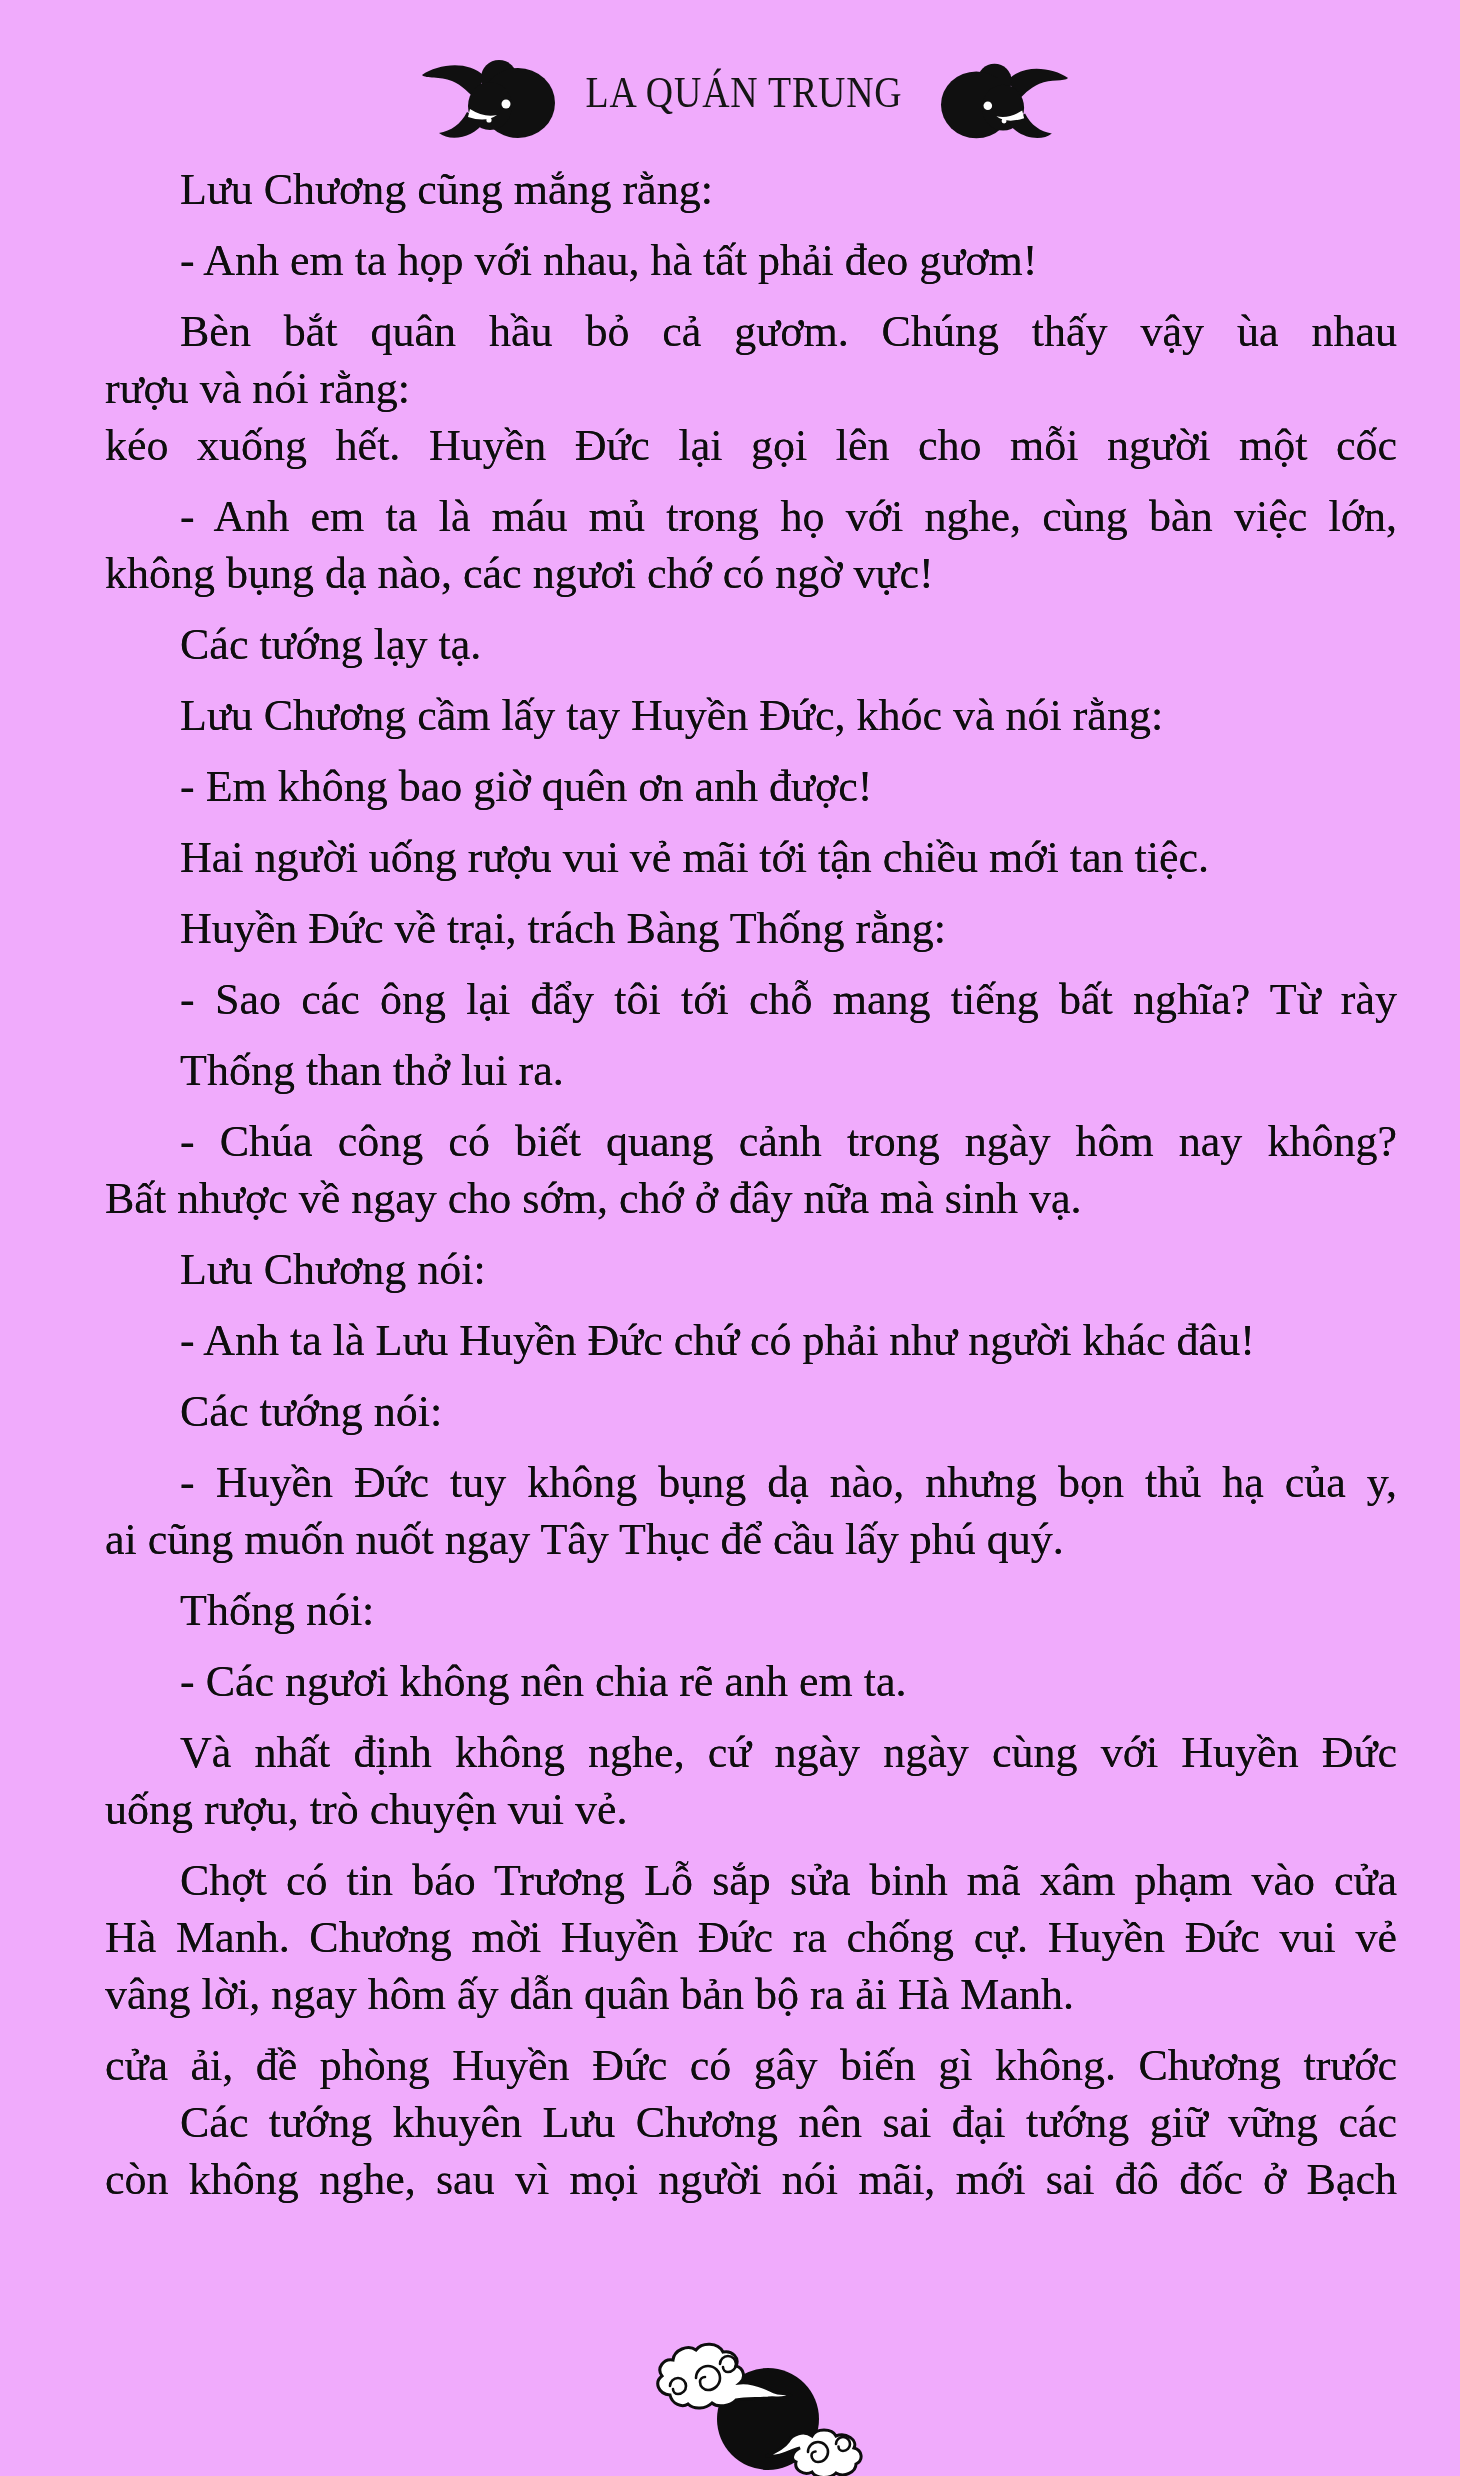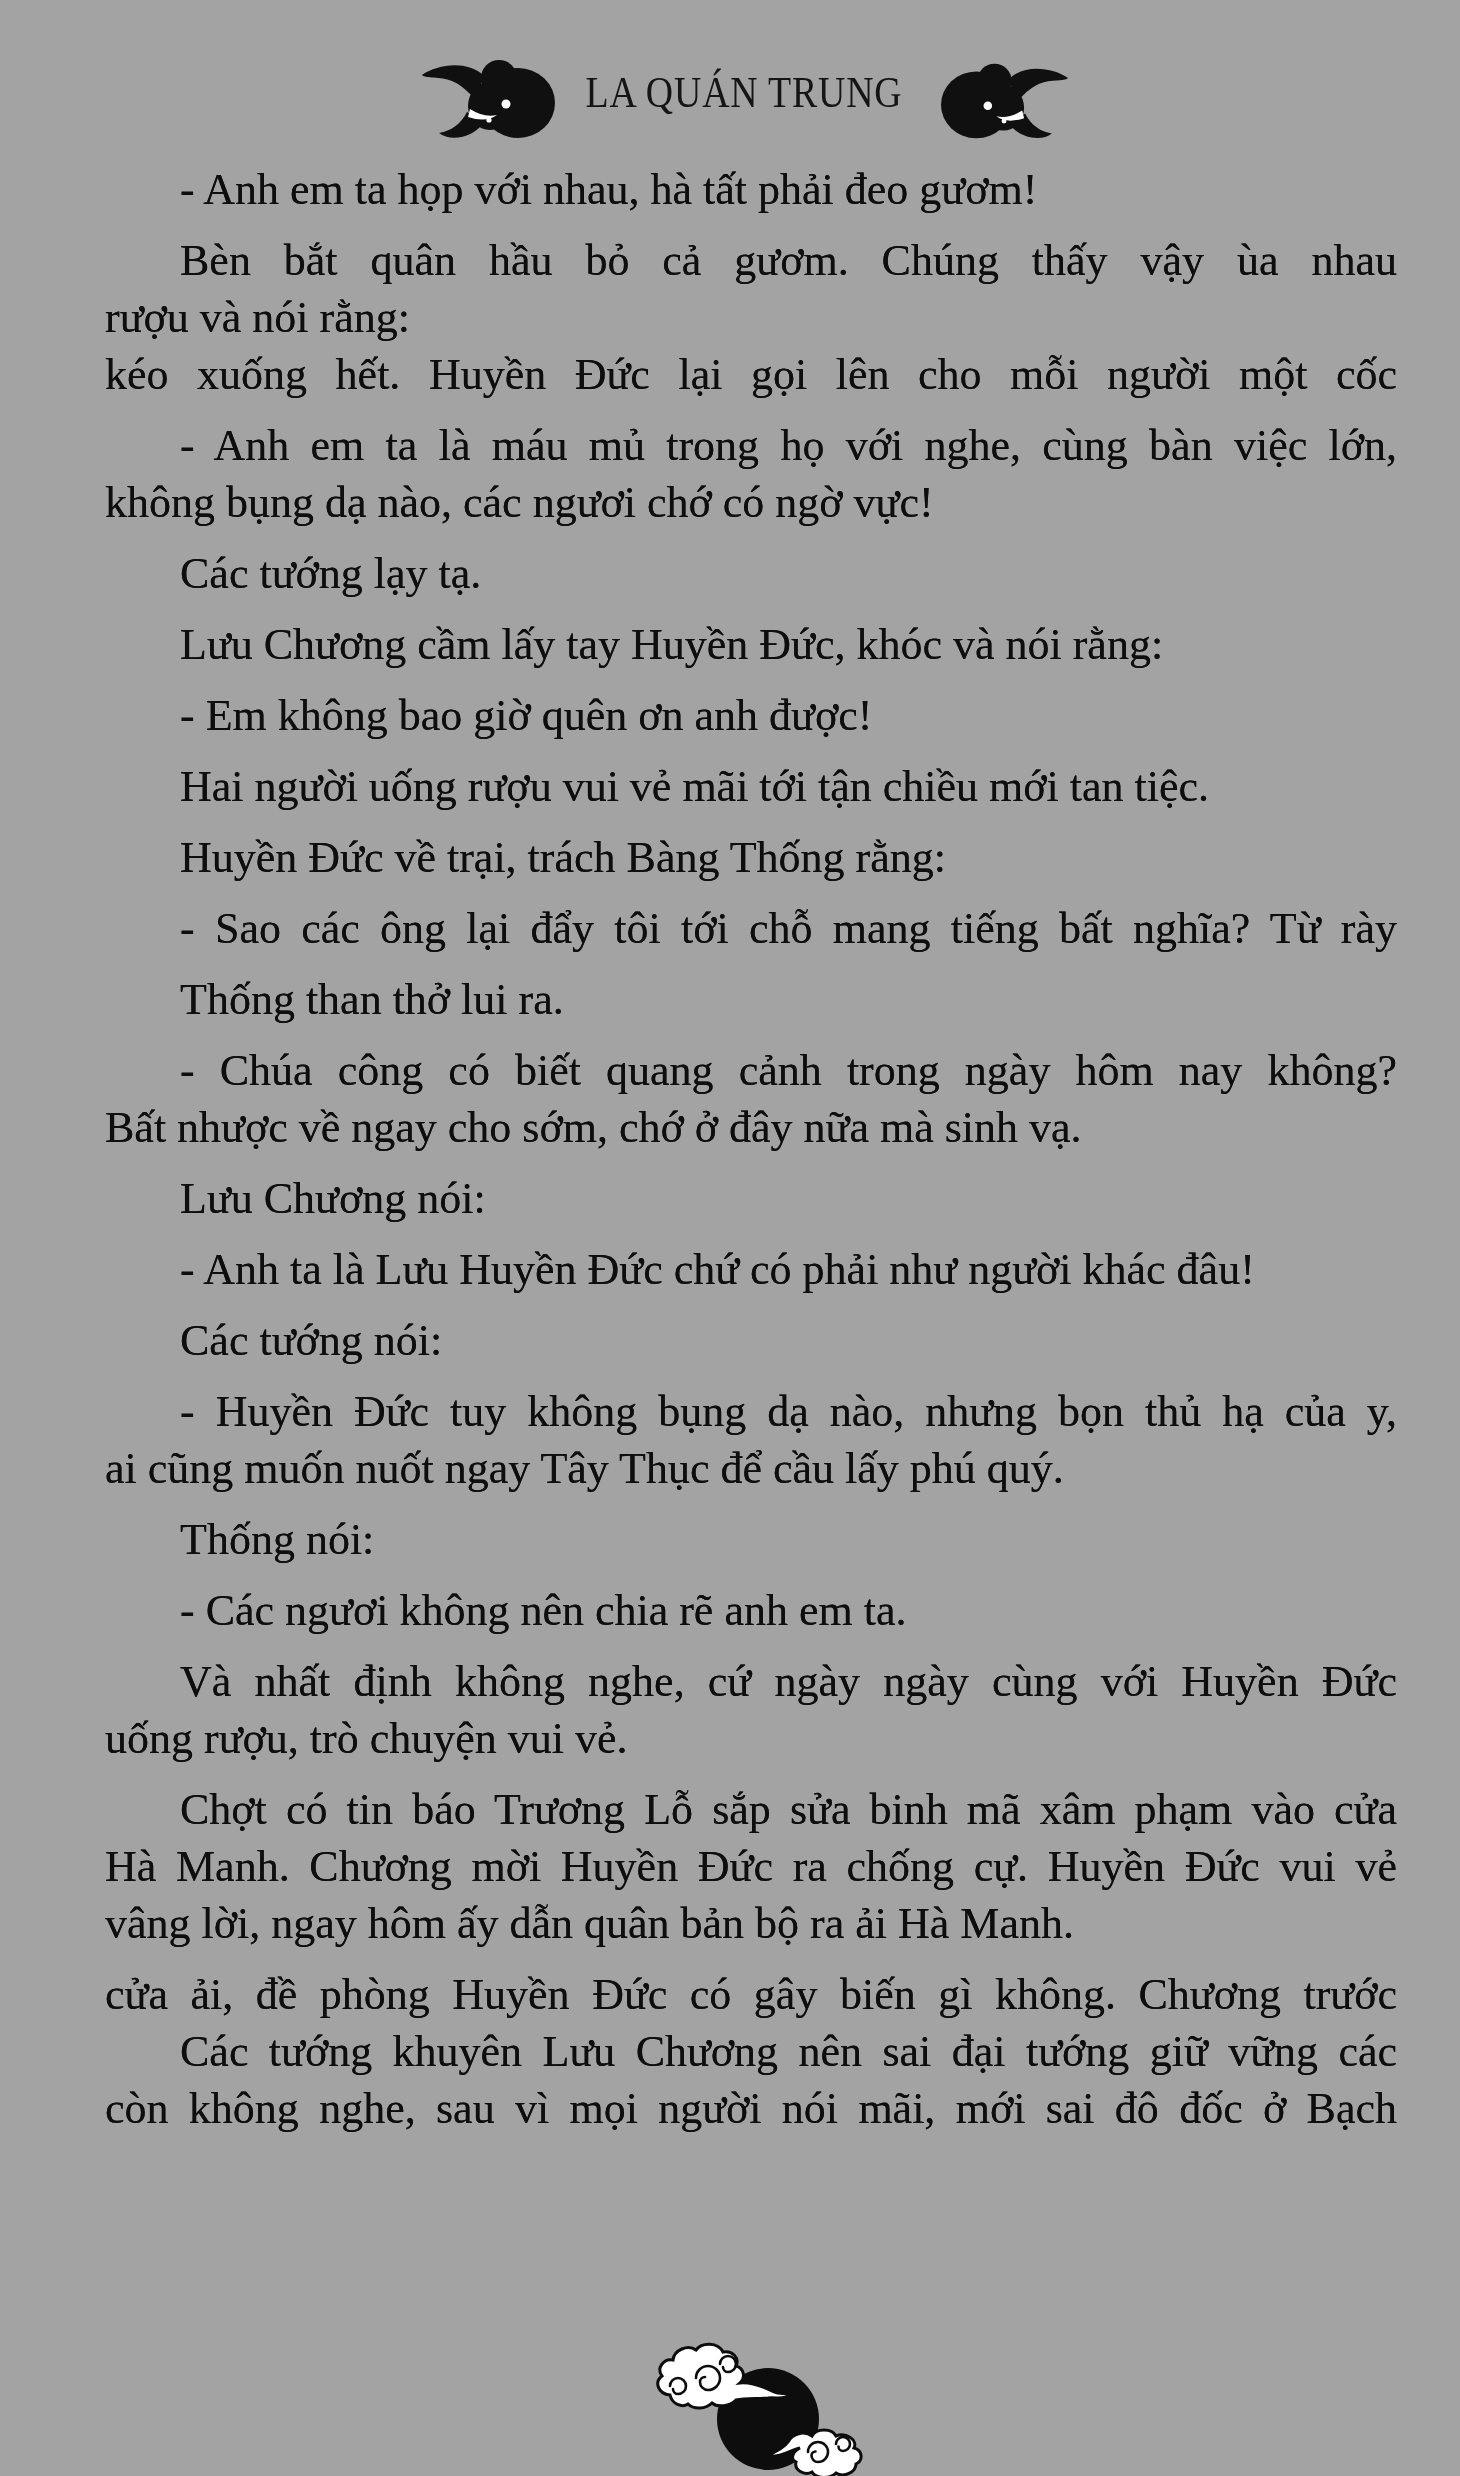--- a/index.html
+++ b/index.html
@@ -4,21 +4,21 @@
 <style>
   html,body{margin:0;padding:0;}
   body{
     width:1460px;height:2476px;
     background:#e8e8e8;
     font-family:"Liberation Serif","DejaVu Serif",serif;
   }
   .page{
     position:relative;
     width:1460px;height:2476px;
-    background:#a3a3a3;
+    background:#f0abfc;
     color:#101010;
     overflow:hidden;
   }
   
   .hdr-title{
     position:absolute;
     top:66px;left:744px;
     transform:translateX(-50%) scaleX(.84);
     transform-origin:center top;
     font-size:45px;
@@ -70,20 +70,23 @@
     </g>
   </svg>
 
   <div class="hdr-title">LA QUÁN TRUNG</div>
 
   <svg class="hdr-cloud right" viewBox="0 0 140 90">
     <use href="#inkCloud" transform="translate(140,0) scale(-1,1)"></use>
   </svg>
 
   <div class="text-col" id="text-block">
+      <p>
+        <span class="ln first">Lưu Chương cũng mắng rằng:</span>
+      </p>
       <p>
         <span class="ln first">- Anh em ta họp với nhau, hà tất phải đeo gươm!</span>
       </p>
       <p>
         <span class="ln j first">Bèn bắt quân hầu bỏ cả gươm. Chúng thấy vậy ùa nhau</span>
         <span class="ln">rượu và nói rằng:</span>
         <span class="ln j">kéo xuống hết. Huyền Đức lại gọi lên cho mỗi người một cốc</span>
       </p>
       <p>
         <span class="ln j first">- Anh em ta là máu mủ trong họ với nghe, cùng bàn việc lớn,</span>

